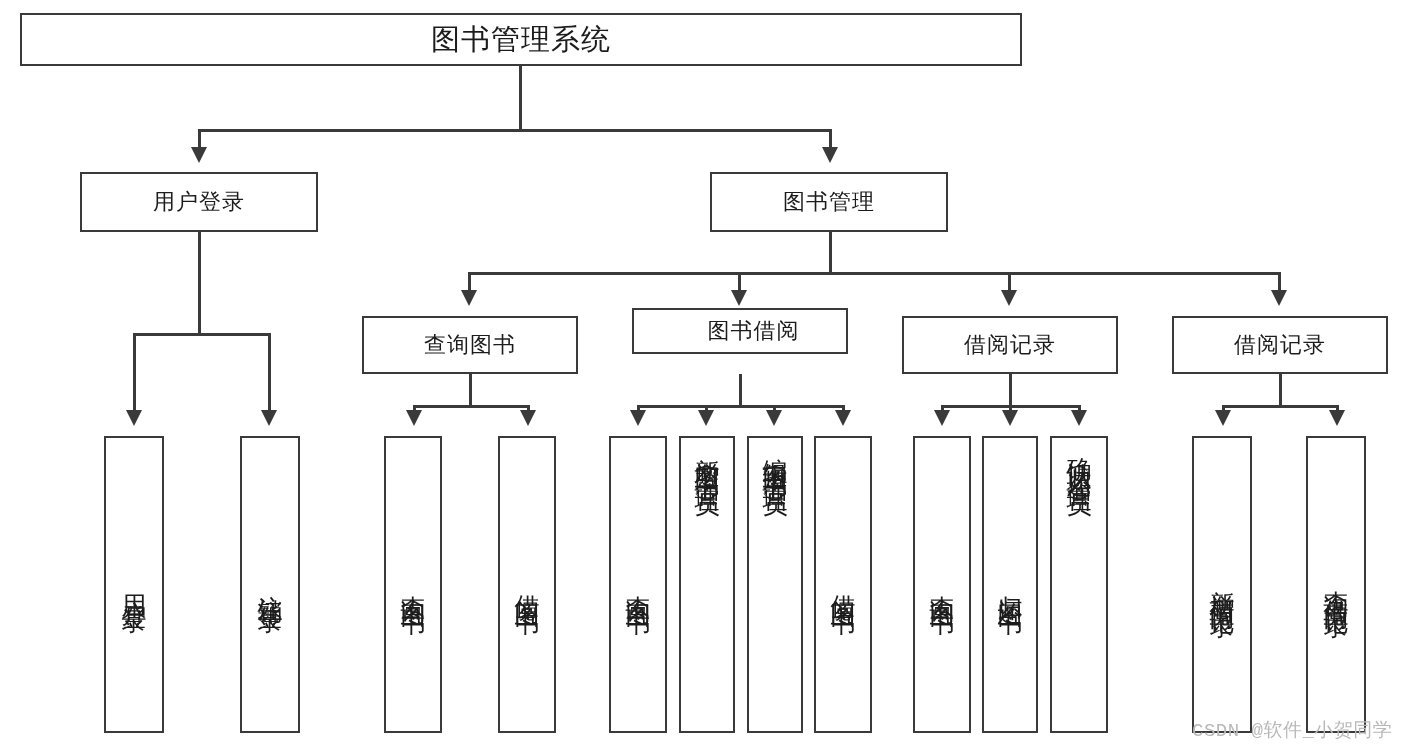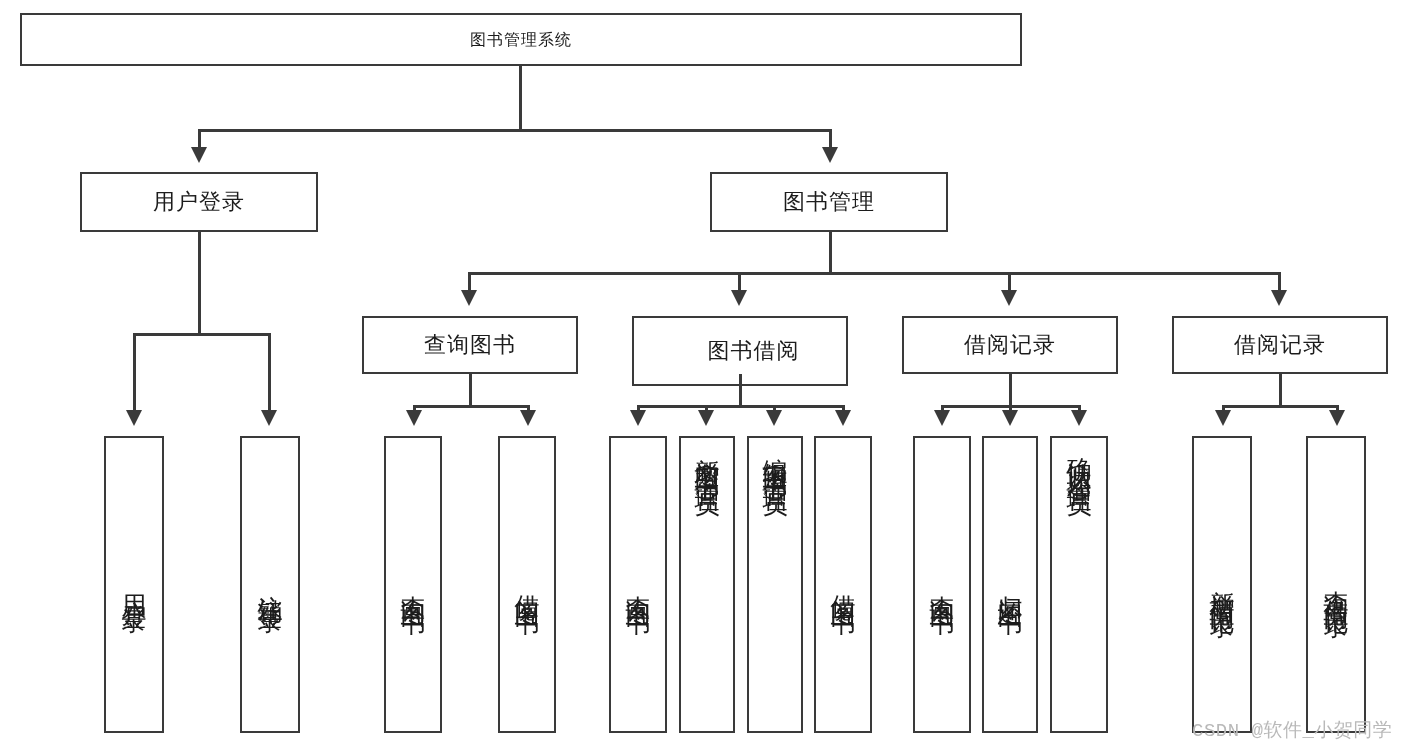--- a/index.html
+++ b/index.html
@@ -28,21 +28,21 @@
     align-items: center;
     justify-content: center;
     color: #1c1c1c;
   }
   .node-h {           
     font-size: 22px;
     letter-spacing: 1px;
     line-height: 1.1;
   }
   .node-root {
-    font-size: 16px;
+    font-size: 29px;
   }
   .node-v {           
     font-size: 25px;
     align-items: flex-start;
     justify-content: center;
     padding-top: 0;
   }
   .vtext {
     writing-mode: vertical-rl;
     text-orientation: upright;
@@ -119,21 +119,21 @@
   <div class="ln vln" style="left:738px; top:272px; width:2.5px; height:22px;"></div>
   <div class="arrow" style="left:731px; top:290px;"></div>
   <div class="ln vln" style="left:1008px; top:272px; width:2.5px; height:22px;"></div>
   <div class="arrow" style="left:1001px; top:290px;"></div>
   <div class="ln vln" style="left:1278px; top:272px; width:2.5px; height:22px;"></div>
   <div class="arrow" style="left:1271px; top:290px;"></div>
 
   <div class="node node-h" style="left:362px; top:316px; width:216px; height:58px;">
     <span>查询图书</span>
   </div>
-  <div class="node node-h" style="left:632px; top:316px; width:216px; height:70px;padding-left:27px;">
+  <div class="node node-h" style="left:632px; top:308px; width:216px; height:46px;padding-left:27px;">
     <span>图书借阅</span>
   </div>
   <div class="node node-h" style="left:902px; top:316px; width:216px; height:58px;">
     <span>借阅记录</span>
   </div>
   <div class="node node-h" style="left:1172px; top:316px; width:216px; height:58px;">
     <span>借阅记录</span>
   </div>
 
   <div class="ln vln" style="left:469px; top:374px; width:2.5px; height:33px;"></div>

